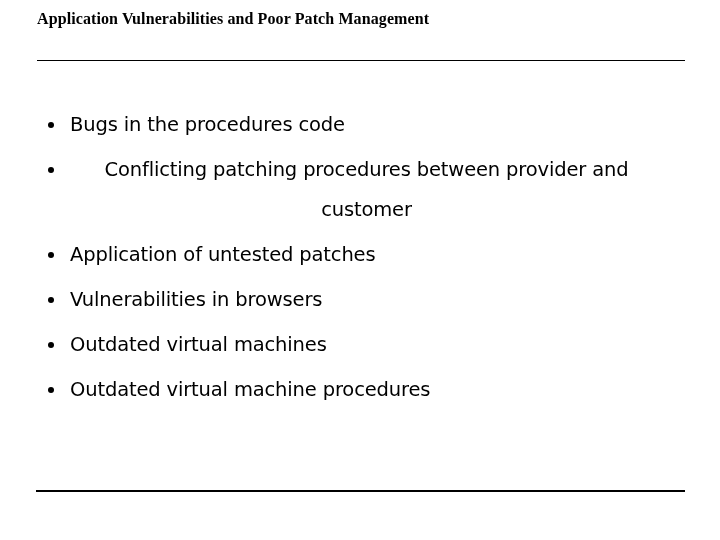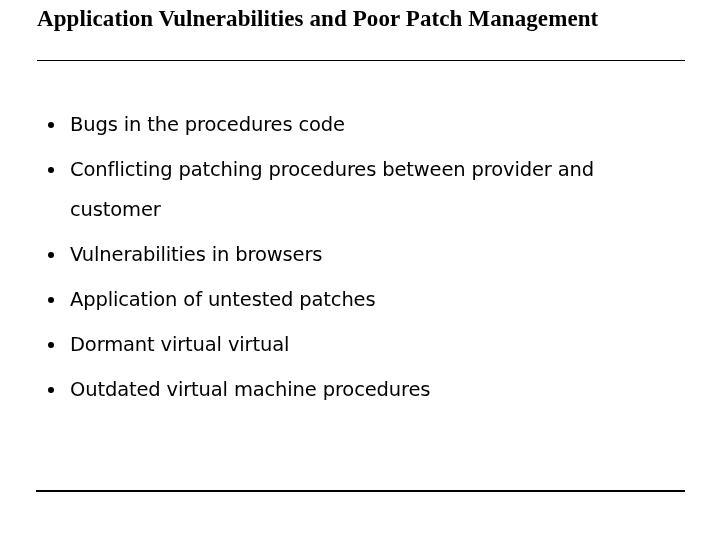--- a/index.html
+++ b/index.html
@@ -26,21 +26,21 @@
   .title-block {
     position: absolute;
     left: 37px;
     top: 6px;
     width: 600px;
   }
   .slide-title {
     margin: 0;
     font-family: "Liberation Serif", "DejaVu Serif", serif;
     font-weight: bold;
-    font-size: 23px;
+    font-size: 16px;
     line-height: 26px;
     letter-spacing: 0.1px;
     color: #000000;
     white-space: normal;
   }
 
   
   .rule-top {
     position: absolute;
     left: 37px;
@@ -87,20 +87,21 @@
     height: 6px;
     border-radius: 50%;
     background: #000000;
   }
   .bullet-item .bullet-text {
     display: block;
   }
   
   .bullet-item.wrap .bullet-text {
     max-width: 608px;
+    text-align: center;
   }
 </style>
 </head>
 <body>
 
 <div class="slide">
 
   <div class="title-block">
     <h1 class="slide-title">Application Vulnerabilities and Poor Patch Management</h1>
   </div>
@@ -114,31 +115,31 @@
       <span class="bullet-text">Bugs in the procedures code</span>
     </li>
 
     <li class="bullet-item wrap">
       <span class="dot"></span>
       <span class="bullet-text">Conflicting patching procedures between provider and customer</span>
     </li>
 
     <li class="bullet-item">
       <span class="dot"></span>
+      <span class="bullet-text">Application of untested patches</span>
+    </li>
+
+    <li class="bullet-item">
+      <span class="dot"></span>
       <span class="bullet-text">Vulnerabilities in browsers</span>
     </li>
 
     <li class="bullet-item">
       <span class="dot"></span>
-      <span class="bullet-text">Application of untested patches</span>
-    </li>
-
-    <li class="bullet-item">
-      <span class="dot"></span>
-      <span class="bullet-text">Dormant virtual virtual</span>
+      <span class="bullet-text">Outdated virtual machines</span>
     </li>
 
     <li class="bullet-item">
       <span class="dot"></span>
       <span class="bullet-text">Outdated virtual machine procedures</span>
     </li>
 
   </ul>
 
   <div class="rule-bottom"></div>

